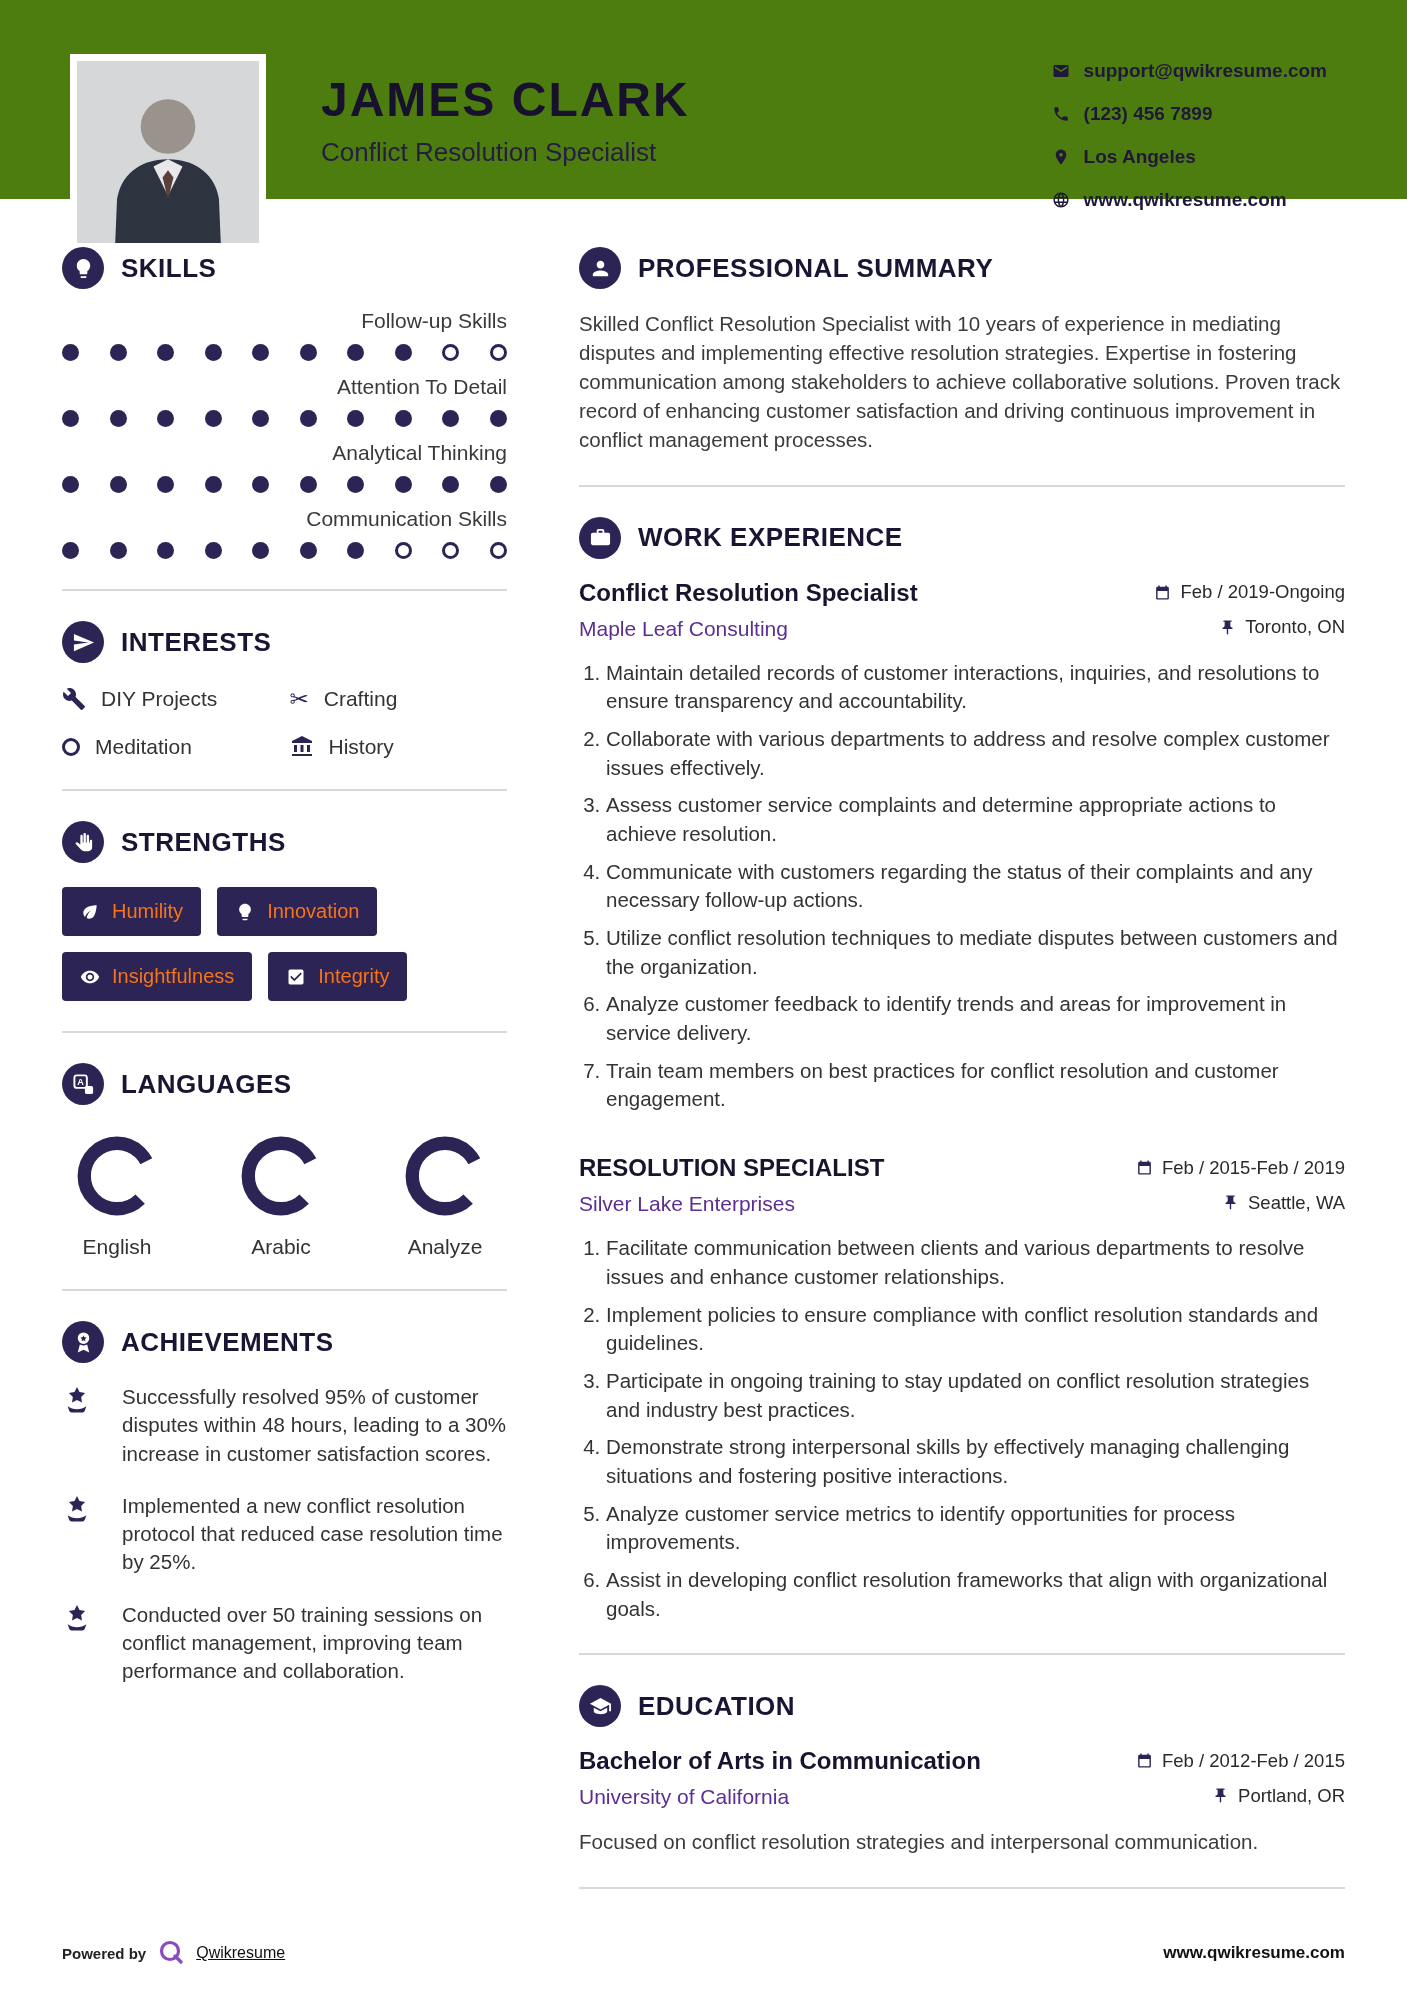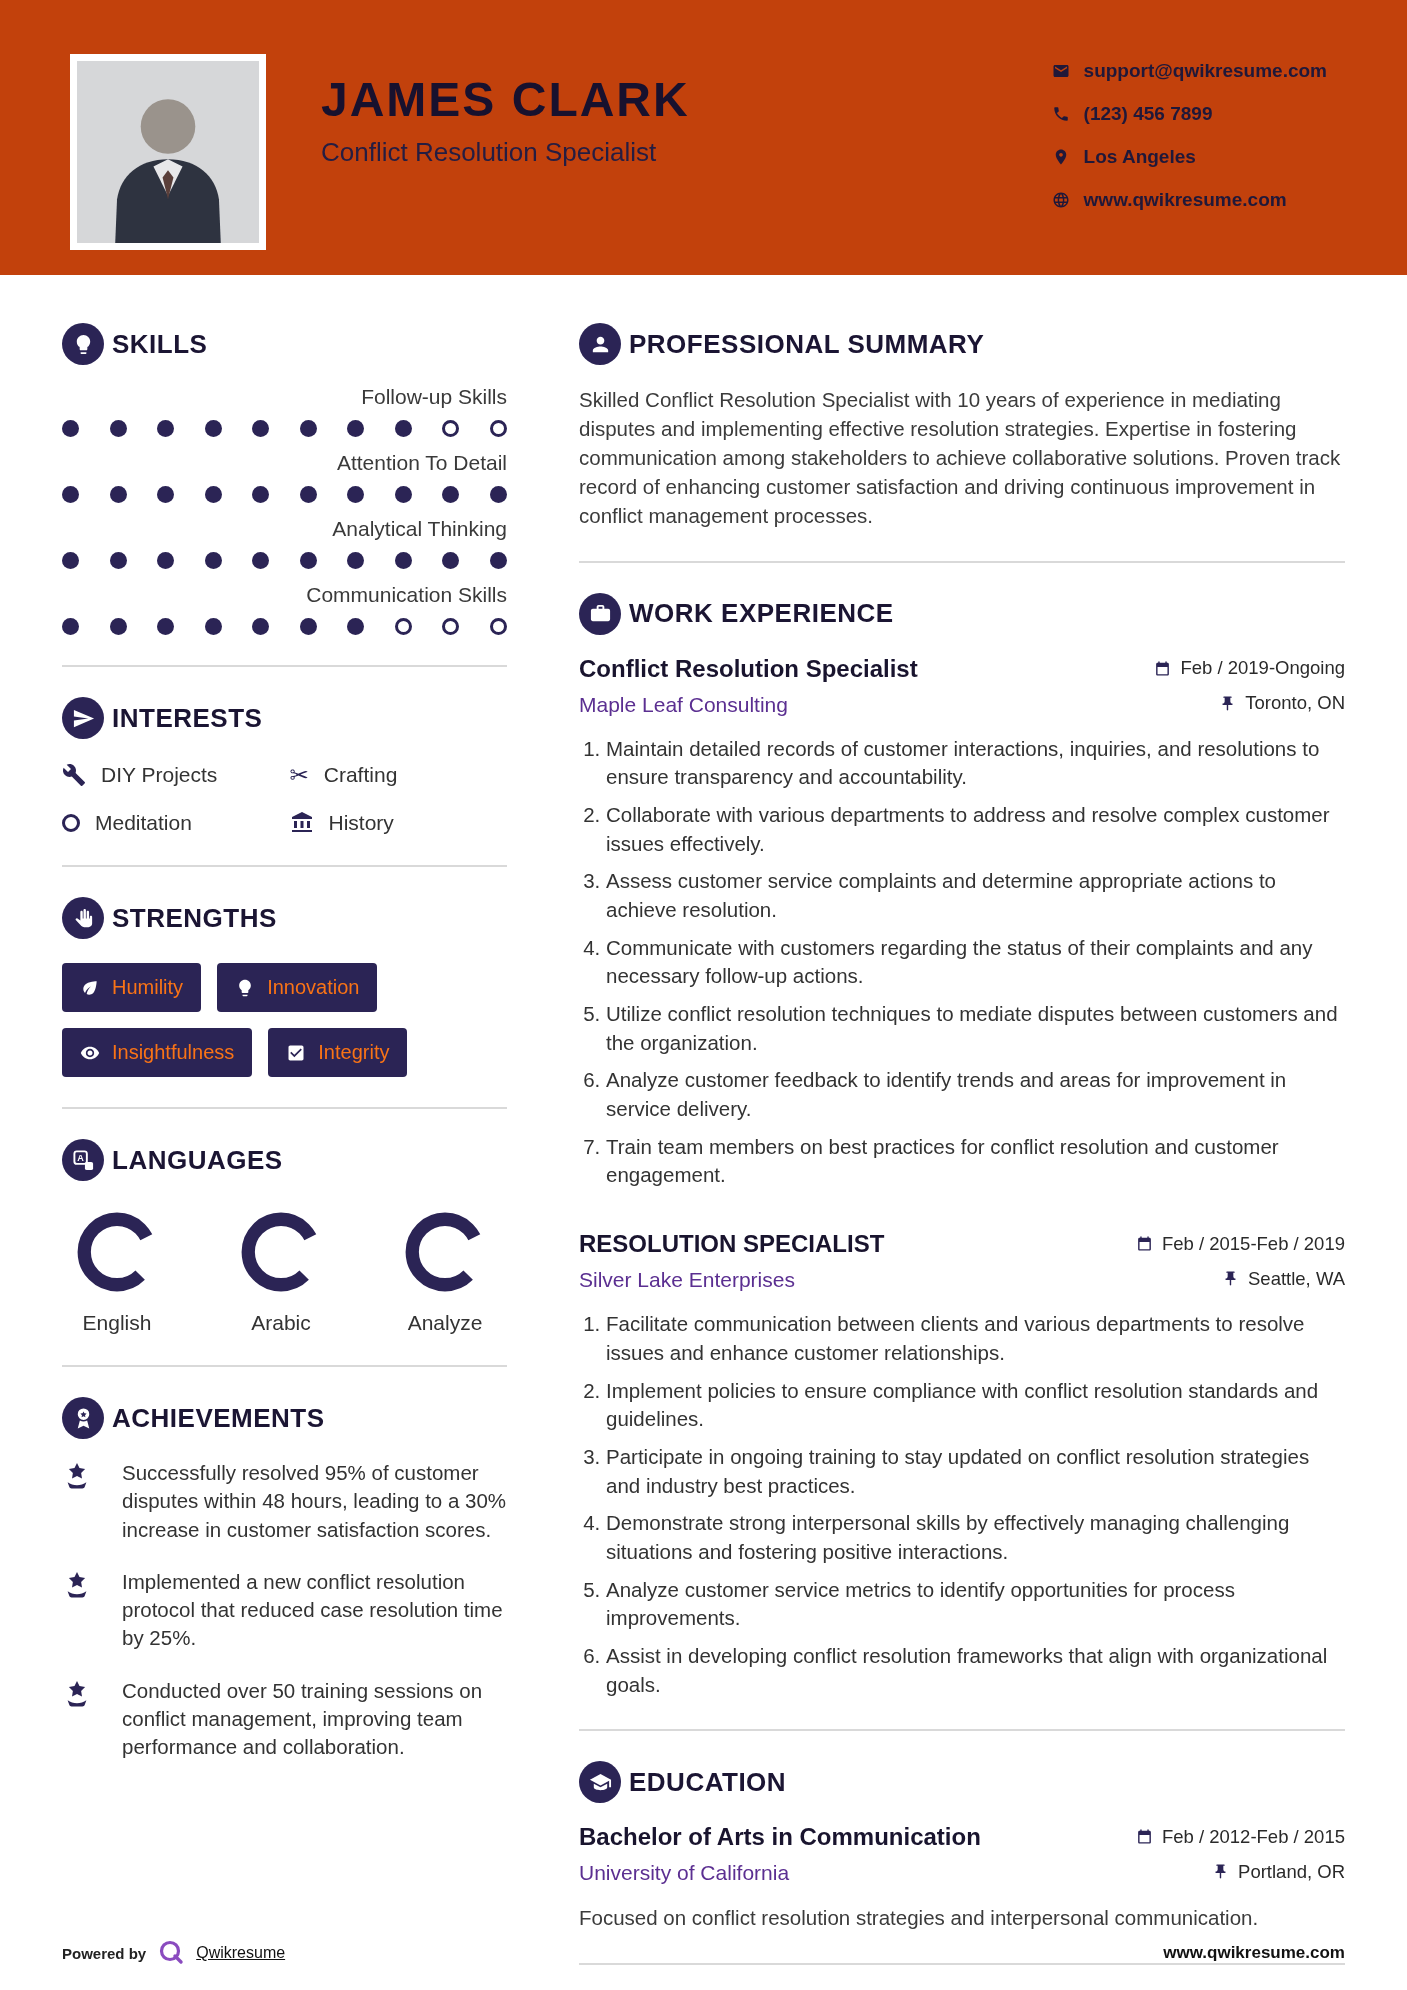--- a/index.html
+++ b/index.html
@@ -6,21 +6,21 @@
   html,body { background:#fff; }
   body {
     width:1407px; height:1990px;
     font-family:"Liberation Sans", sans-serif;
     color:#333; position:relative; overflow:hidden;
   }
   .page { width:1407px; height:1990px; position:relative; background:#fff; }
 
   
   .header {
-    background:#c2410c; height:275px;
+    background:#4d7c0f; height:199px;
     display:flex; align-items:flex-start;
     padding:54px 80px 0 70px;
   }
   .photo-frame {
     width:196px; height:196px; background:#fff; padding:7px; flex:0 0 auto;
   }
   .photo-inner { width:100%; height:100%; background:#d6d7d9; overflow:hidden; }
   .name-block { margin-left:55px; padding-top:20px; }
   .name {
     font-size:48px; font-weight:800; letter-spacing:2px;
@@ -33,21 +33,21 @@
     font-size:19px; font-weight:700; color:#201839; margin-bottom:21px;
   }
   .contacts .c-icon { width:18px; height:18px; color:#201839; flex:0 0 auto; }
   .contacts .c-icon svg { width:100%; height:100%; fill:currentColor; }
 
   
   .columns { display:flex; padding:48px 62px 0 62px; gap:72px; }
   .left { flex:0 0 445px; width:445px; }
   .right { flex:1; min-width:0; }
 
-  .sec-head { display:flex; align-items:center; gap:8px; margin-bottom:20px; }
+  .sec-head { display:flex; align-items:center; gap:17px; margin-bottom:20px; }
   .sec-icon {
     width:42px; height:42px; border-radius:50%; background:#2B2455;
     color:#fff; display:flex; align-items:center; justify-content:center; flex:0 0 auto;
   }
   .sec-icon svg { width:23px; height:23px; fill:#fff; }
   .sec-title { font-size:26px; font-weight:800; color:#1b1533; letter-spacing:0.5px; }
 
   .divider { border-top:2px solid #d9d9d9; margin:30px 0; }
 
   

